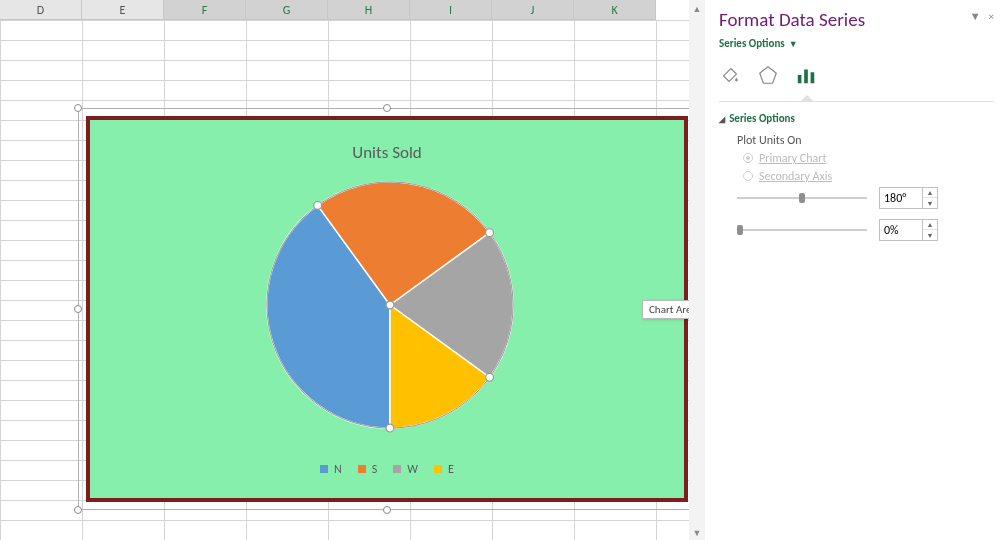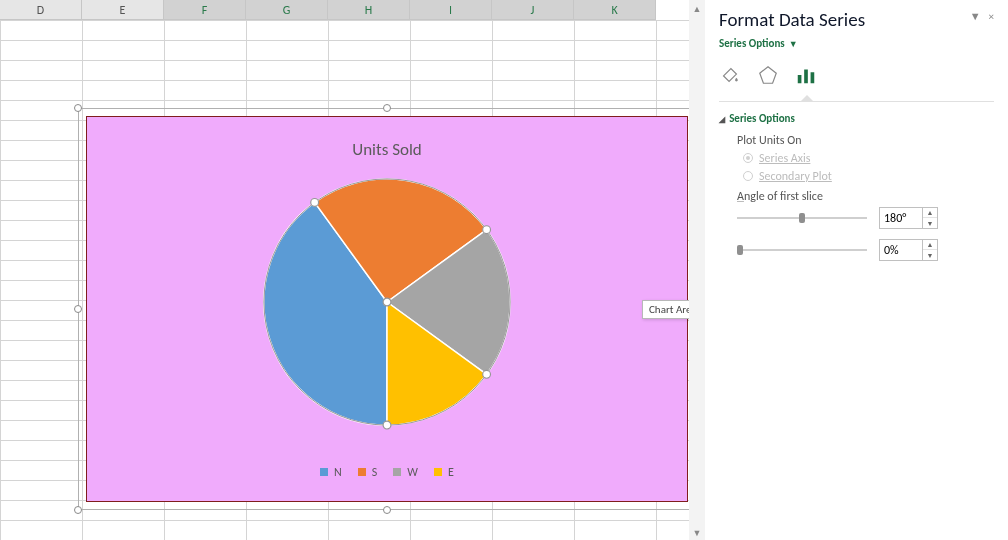--- a/index.html
+++ b/index.html
@@ -10,36 +10,36 @@
   .col-h { flex:0 0 82px; height:20px; background:#e6e6e6; border-right:1px solid #c6c6c6; border-bottom:1px solid #c6c6c6; color:#555; font-size:12px; display:flex; align-items:center; justify-content:center; }
   .col-h.active { background:#d2d2d2; color:#2a7a4b; }
   .grid { position:absolute; top:20px; left:0; right:0; bottom:0; }
   .grid-col { position:absolute; top:0; bottom:0; width:1px; background:#d4d4d4; }
   .grid-row { position:absolute; left:0; right:0; height:1px; background:#d4d4d4; }
   .chart-sel { position:absolute; top:108px; left:78px; width:618px; height:402px; }
   .sel-line { position:absolute; background:transparent; }
   .sel-line.h { left:0; right:0; height:0; border-top:1px solid #b0b0b0; }
   .sel-line.v { top:0; bottom:0; width:0; border-left:1px solid #b0b0b0; }
   .handle { position:absolute; width:8px; height:8px; border-radius:50%; background:#fff; border:1px solid #8a8a8a; }
-  .chart-inner { position:absolute; top:8px; left:8px; right:8px; bottom:8px; background:#f0abfc; border:1px solid #7f1d1d; }
+  .chart-inner { position:absolute; top:8px; left:8px; right:8px; bottom:8px; background:#86efac; border:4px solid #7f1d1d; }
   .chart-title { position:absolute; top:22px; left:0; right:0; text-align:center; font-size:17px; color:#5b5b5b; }
   .pie-wrap { position:absolute; top:58px; left:173px; width:254px; height:254px; }
   .pie-svg { width:254px; height:254px; overflow:visible; }
   .legend { position:absolute; bottom:22px; left:0; right:0; display:flex; justify-content:center; gap:16px; font-size:12px; color:#5b5b5b; }
   .legend-item { display:flex; align-items:center; gap:6px; }
   .swatch { width:8px; height:8px; }
   .tooltip { position:absolute; top:300px; left:642px; background:#fff; border:1px solid #b8b8b8; padding:2px 6px; font-size:11px; color:#444; box-shadow:1px 1px 3px rgba(0,0,0,.15);}
   
   .vscroll { position:absolute; top:0; right:0; width:16px; height:540px; background:#f3f3f3; }
   .vscroll-btn { position:absolute; left:0; right:0; height:16px; display:flex; align-items:center; justify-content:center; color:#888; font-size:9px; }
   .vscroll-top { top:0; }
   .vscroll-bot { bottom:0; }
   
   .panel { flex:1 1 auto; padding:6px 14px 0 14px; position:relative; background:#fff; font-size:12px; color:#444; }
-  .panel-title { color:#0f172a; font-size:19px; margin:2px 0 6px 0; font-weight:400; }
+  .panel-title { color:#701a75; font-size:19px; margin:2px 0 6px 0; font-weight:400; }
   .panel-sub { color:#1e7145; font-weight:bold; font-size:11px; margin-bottom:10px; display:flex; align-items:center; gap:4px;}
   .panel-sub .dd { font-size:9px; }
   .panel-close { position:absolute; top:10px; right:14px; display:flex; gap:8px; color:#888; font-size:11px; }
   .icon-row { display:flex; gap:16px; padding:4px 0 8px 0; align-items:center; }
   .sep { height:1px; background:#e0e0e0; margin:4px 0 10px 0; position:relative; }
   .sep::after { content:""; position:absolute; left:82px; top:-6px; width:0; height:0; border-left:6px solid transparent; border-right:6px solid transparent; border-bottom:6px solid #e0e0e0; }
   .sect-head { color:#1e7145; font-weight:bold; font-size:11px; margin:4px 0 8px 0; display:flex; align-items:center; gap:4px;}
   .sect-head .tri { font-size:8px; color:#555; }
   .field-lbl { font-size:12px; color:#555; margin:6px 0 4px 18px; }
   .radio { margin:4px 0 4px 24px; color:#bcbcbc; font-size:12px; display:flex; align-items:center; gap:6px; }
@@ -208,30 +208,27 @@
     <div class="sect-head">
       <span class="tri">◢</span>
       <span>Series Options</span>
     </div>
 
     <div class="field-lbl">Plot Units On</div>
     <div class="radio">
       <span class="bullet">
           <span class="dot"></span>
         </span>
-      <span><span class="ul">Series Axis</span></span>
+      <span><span class="ul">Primary Chart</span></span>
     </div>
     <div class="radio">
       <span class="bullet"></span>
-      <span><span class="ul">Secondary Plot</span></span>
-    </div>
-
-    <div class="field-lbl">
-      <span class="ul">A</span><span></span><span id="angleRest">ngle of first slice</span>
-    </div>
+      <span><span class="ul">Secondary Axis</span></span>
+    </div>
+
     <div class="slider-row">
       <div class="slider">
         <div class="track"></div>
           <div class="thumb" id="thumb-angle" style="left: 62px;"></div>
       </div>
       <div class="spin">
         <input value="180°" style="">
         <div class="spin-btns">
             <span>▲</span>
             <span>▼</span>

